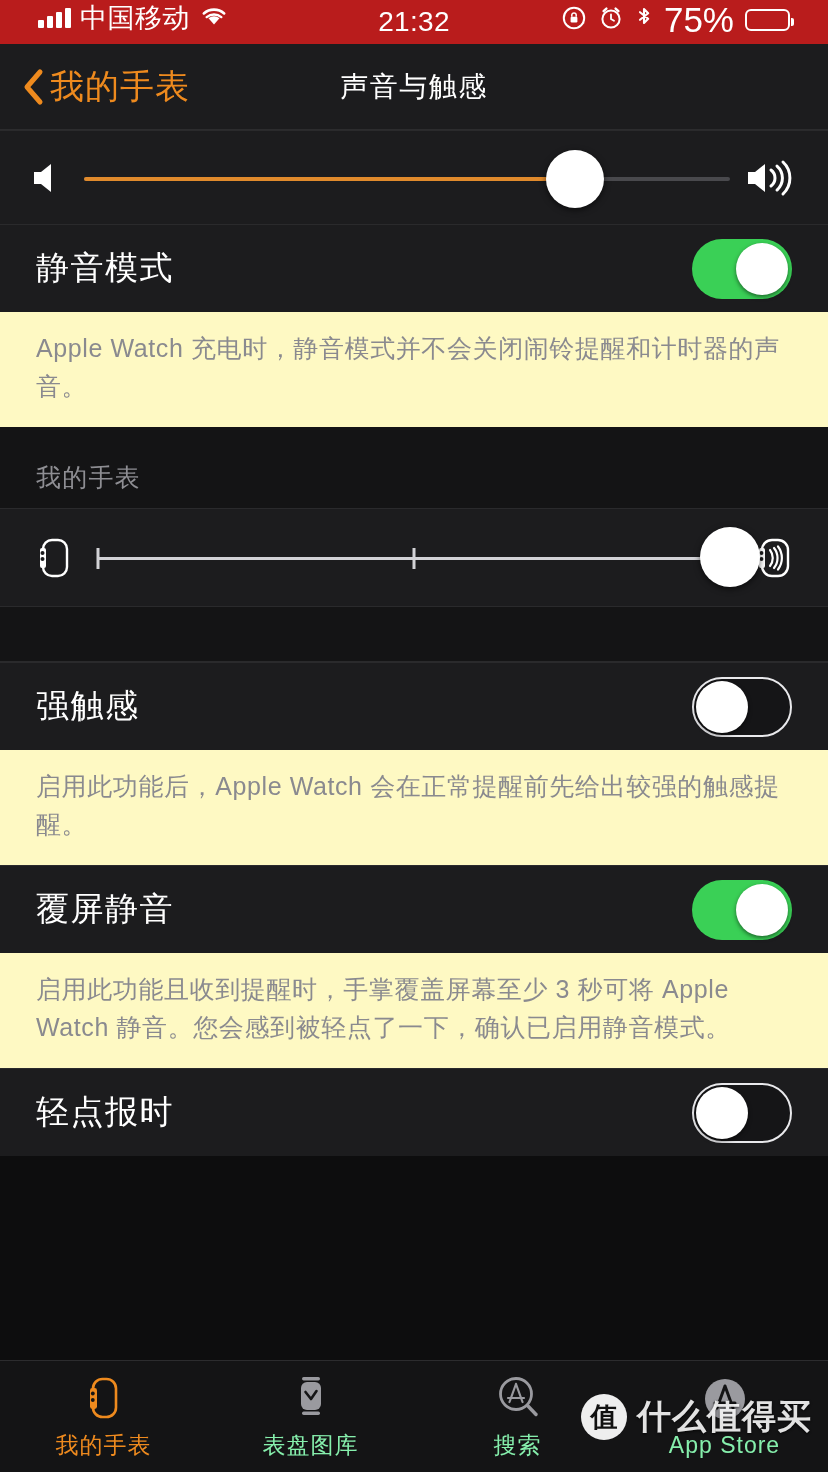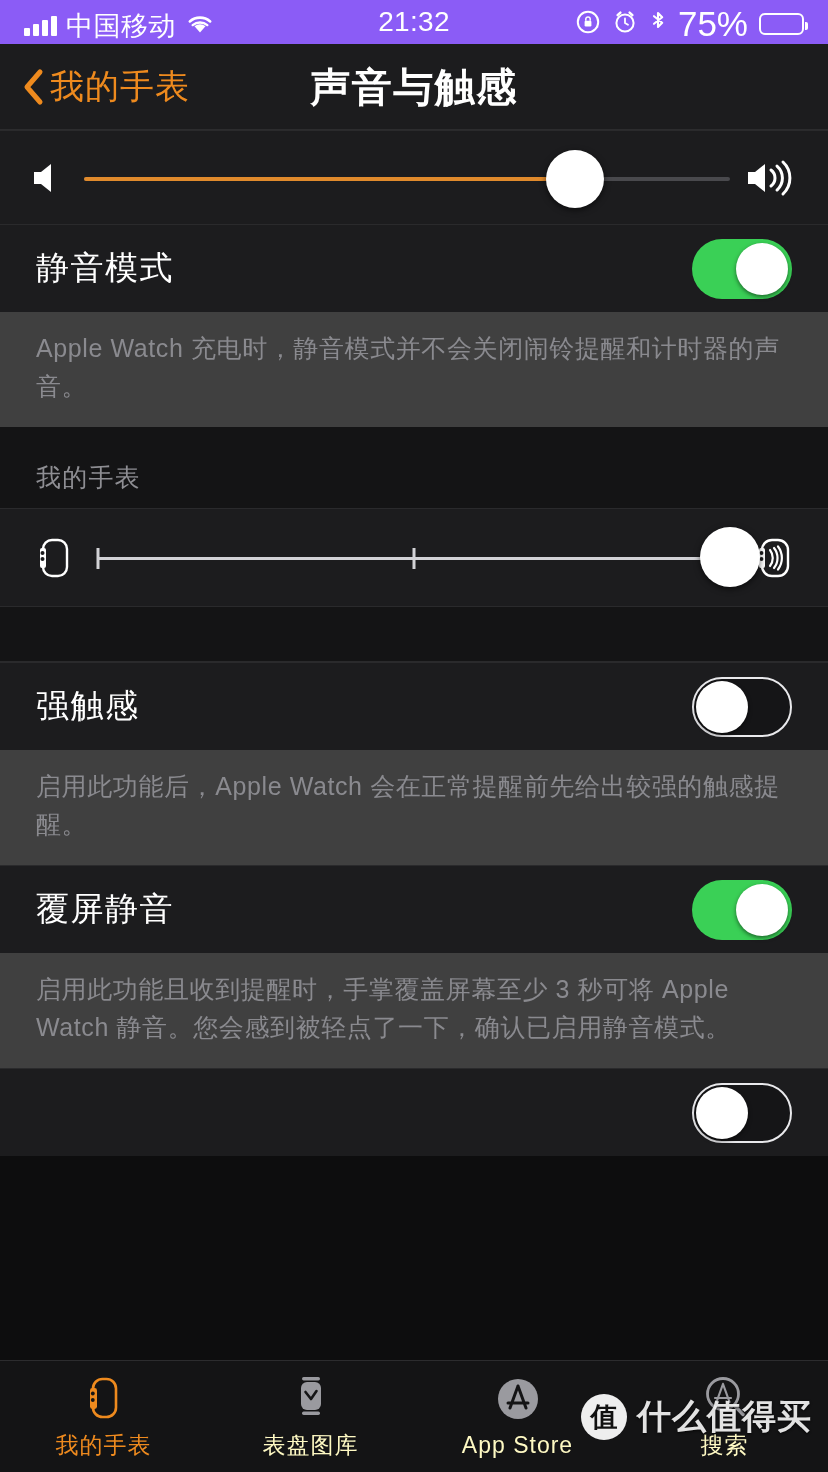--- a/index.html
+++ b/index.html
@@ -8,23 +8,23 @@
     width:828px; height:1472px;
     font-family:"Liberation Sans","DejaVu Sans",sans-serif;
     color:#fff;
     overflow:hidden;
     position:relative;
   }
 
   
   .status-bar{
     height:44px; width:100%;
-    display:flex; align-items:flex-end;
-    padding:0 24px;
-    background:#8b5cf6;
+    display:flex; align-items:flex-start;
+    padding:0 38px;
+    background:#b91c1c;
     position:relative;
   }
   .sb-left{ display:flex; align-items:center; gap:9px; }
   .sb-center{
     position:absolute; left:0; right:0; top:0; height:44px;
     display:flex; align-items:center; justify-content:center;
     pointer-events:none;
   }
   .sb-time{ font-size:28px; font-weight:500; letter-spacing:.3px; }
   .sb-right{ margin-left:auto; display:flex; align-items:center; gap:11px; }
@@ -60,21 +60,21 @@
     color:#ee8a1e; cursor:pointer; z-index:2;
   }
   .back-chevron{
     width:22px;height:38px; position:relative; flex:none;
   }
   .back-chevron svg{ display:block; }
   .back-label{ font-size:34px; font-weight:500; letter-spacing:1px; }
   .nav-title{
     position:absolute; left:0; right:0; top:0; height:86px;
     display:flex; align-items:center; justify-content:center;
-    font-size:40px; font-weight:700; letter-spacing:1.5px;
+    font-size:28px; font-weight:400; letter-spacing:1.5px;
   }
 
   
   .content{
     height:calc(1472px - 44px - 86px - 112px);
     background:#0d0d0e;
     overflow:hidden;
   }
 
   .grp-header{
@@ -88,21 +88,21 @@
   .cell{
     background:#1c1c1e;
     border-top:1px solid #2a2a2c;
     display:flex; align-items:center;
     padding:0 36px;
     min-height:88px;
   }
   .cell-title{ font-size:33px; font-weight:500; letter-spacing:1.5px;text-align:right; }
 
   .footer-note{
-    background:#404040;
+    background:#fef9c3;
     padding:18px 36px 22px 36px;
     font-size:25px;
     line-height:1.5;
     color:#8a8a8f;
     letter-spacing:.6px;
   }
 
   .spacer{
     background:#141415; height:56px;
     border-top:1px solid #2a2a2c;
@@ -190,21 +190,21 @@
     height:112px; background:#141415;
     border-top:1px solid #2c2c2e;
     display:flex;
   }
   .tab{
     flex:1; display:flex; flex-direction:column;
     align-items:center; justify-content:center; gap:6px;
     cursor:pointer;
   }
   .tab-ico{ height:52px; display:flex; align-items:flex-end; justify-content:center; }
-  .tab-label{ font-size:23px; color:#fef9c3; letter-spacing:1px; }
+  .tab-label{ font-size:23px; color:#86efac; letter-spacing:1px; }
   .tab.active .tab-label{ color:#ee8a1e; }
 
   
   .watermark{
     position:absolute; right:16px; bottom:32px;
     display:flex; align-items:center; gap:10px;
     opacity:.93; pointer-events:none;
   }
   .wm-badge{
     width:46px;height:46px;border-radius:50%;
@@ -359,20 +359,21 @@
 
   <div class="cell">
     <span class="cell-title">覆屏静音</span>
     <span class="toggle on">
         <span class="knob"></span>
       </span>
   </div>
   <div class="footer-note">启用此功能且收到提醒时，手掌覆盖屏幕至少 3 秒可将 Apple Watch 静音。您会感到被轻点了一下，确认已启用静音模式。</div>
 
   <div class="cell">
+    <span class="cell-title">轻点报时</span>
     <span class="toggle off">
         <span class="knob"></span>
       </span>
   </div>
 
 </div>
 
 <div class="tab-bar">
 
   <div class="tab active">
@@ -395,36 +396,36 @@
         <rect x="14" y="39.6" width="18" height="3.4" rx="1.7" fill="#9a9a9f"></rect>
         <path d="M17.5 20 L23 27 L28.5 19" stroke="#141415" stroke-width="2.6" fill="none" stroke-linecap="round" stroke-linejoin="round"></path>
       </svg>
     </span>
     <span class="tab-label">表盘图库</span>
   </div>
 
   <div class="tab">
     <span class="tab-ico">
       <svg width="48" height="52" viewBox="0 0 48 52">
-        <circle cx="24" cy="25" r="20" fill="#9a9a9f"></circle>
-        <path d="M24 12 L32 34 M24 12 L16 34 M14 29 h20" stroke="#141415" stroke-width="3" fill="none" stroke-linecap="round"></path>
-      </svg>
-    </span>
-    <span class="tab-label">App Store</span>
+        <circle cx="22" cy="22" r="15.5" stroke="#9a9a9f" stroke-width="2.8" fill="none"></circle>
+        <path d="M33.5 33.5 L42 42.5" stroke="#9a9a9f" stroke-width="3.4" stroke-linecap="round"></path>
+        <path d="M22 12 L28.5 30 M22 12 L15.5 30 M14 26 h16" stroke="#9a9a9f" stroke-width="2.2" fill="none" stroke-linecap="round"></path>
+      </svg>
+    </span>
+    <span class="tab-label">搜索</span>
   </div>
 
   <div class="tab">
     <span class="tab-ico">
       <svg width="48" height="52" viewBox="0 0 48 52">
-        <circle cx="22" cy="22" r="15.5" stroke="#9a9a9f" stroke-width="2.8" fill="none"></circle>
-        <path d="M33.5 33.5 L42 42.5" stroke="#9a9a9f" stroke-width="3.4" stroke-linecap="round"></path>
-        <path d="M22 12 L28.5 30 M22 12 L15.5 30 M14 26 h16" stroke="#9a9a9f" stroke-width="2.2" fill="none" stroke-linecap="round"></path>
-      </svg>
-    </span>
-    <span class="tab-label">搜索</span>
+        <circle cx="24" cy="25" r="20" fill="#9a9a9f"></circle>
+        <path d="M24 12 L32 34 M24 12 L16 34 M14 29 h20" stroke="#141415" stroke-width="3" fill="none" stroke-linecap="round"></path>
+      </svg>
+    </span>
+    <span class="tab-label">App Store</span>
   </div>
 
 </div>
 
 <div class="watermark">
   <span class="wm-badge">值</span>
   <span class="wm-text">什么值得买</span>
 </div>
 
 </body></html>

